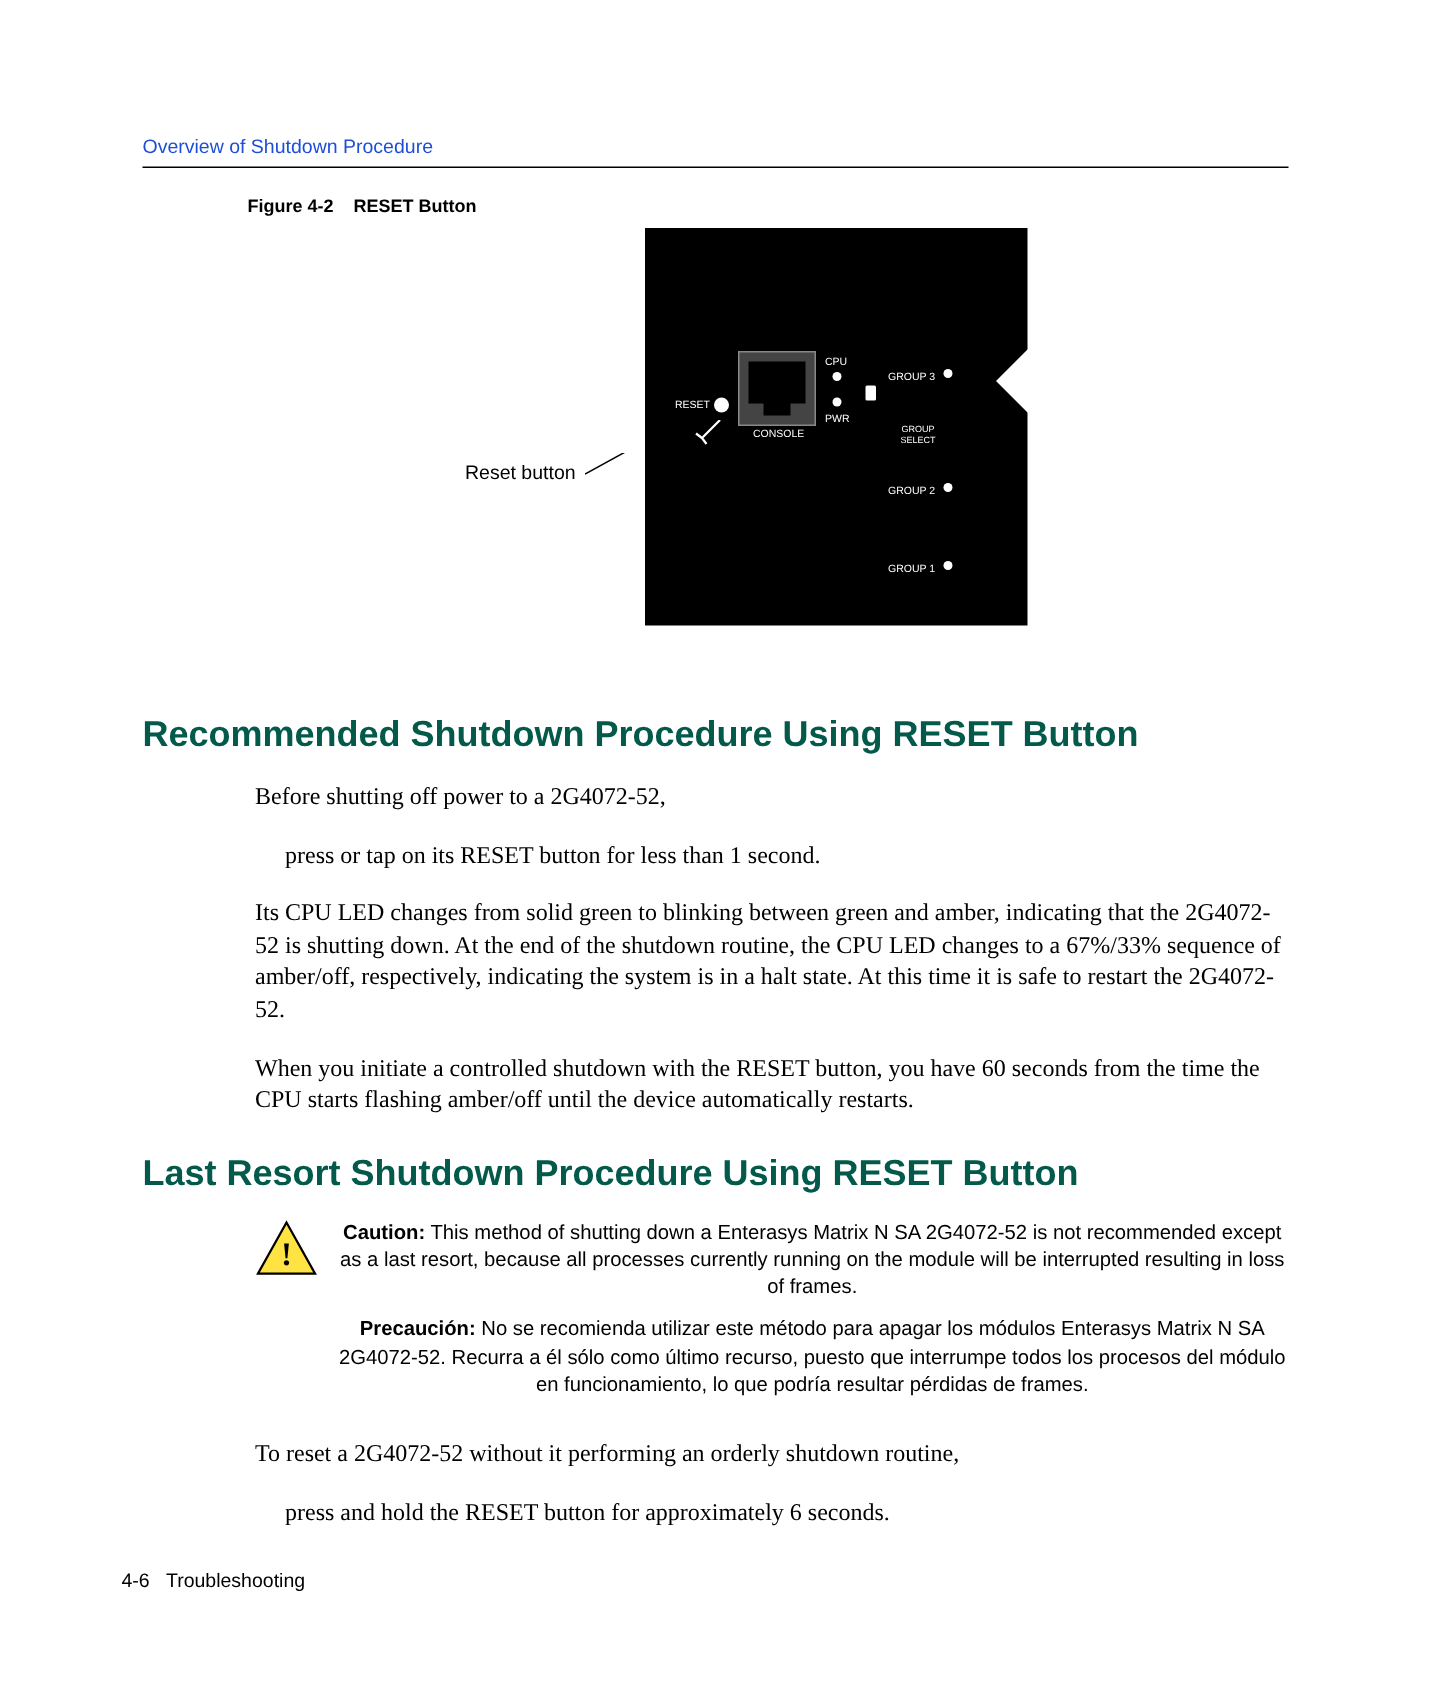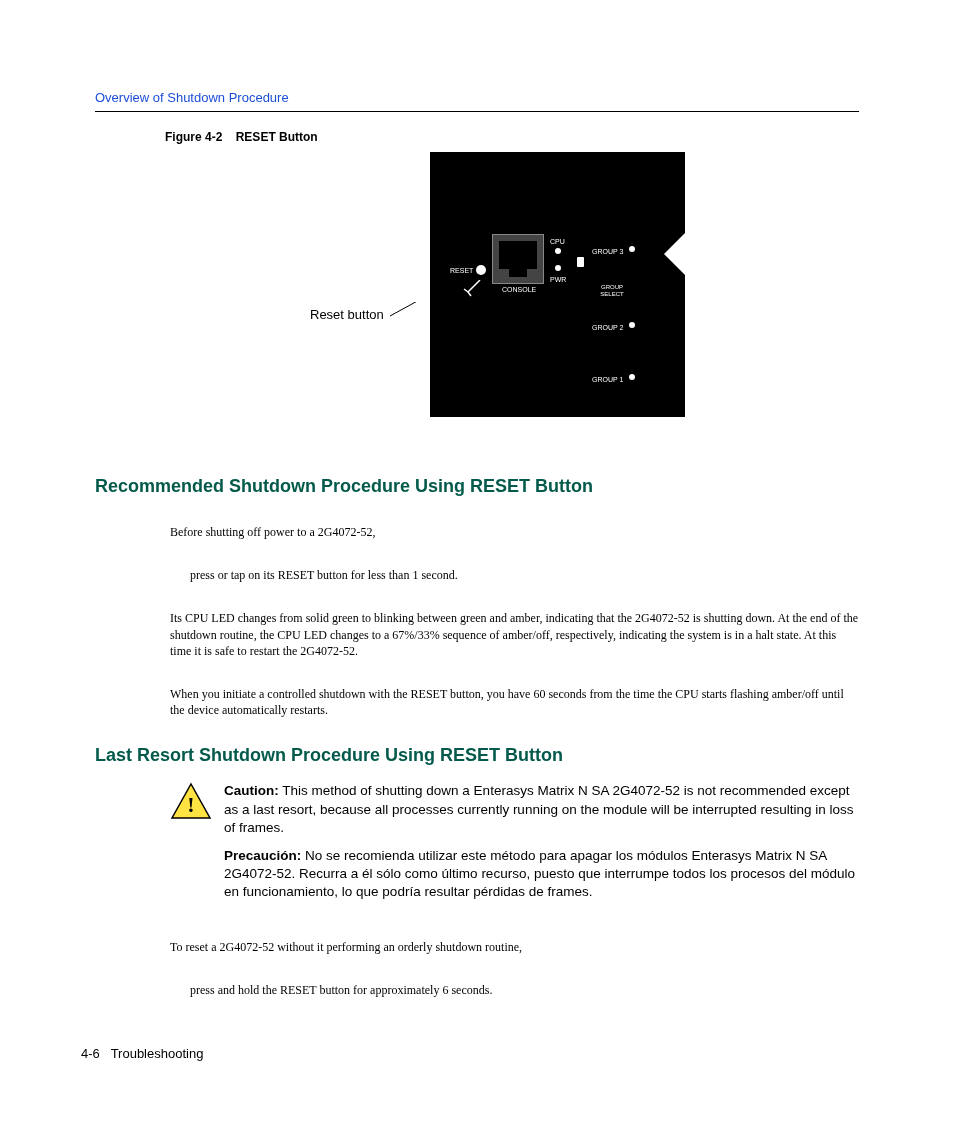--- a/index.html
+++ b/index.html
@@ -129,48 +129,48 @@
     position: absolute;
     left: 30px;
     top: 128px;
     width: 26px;
     height: 18px;
   }
   h2.section {
     font-family: Arial, Helvetica, sans-serif;
     font-weight: bold;
     color: #035a4b;
-    font-size: 18px;
+    font-size: 24px;
     margin: 24px 0 16px 0;
   }
   .body-indent {
     margin-left: 75px;
   }
   p.body {
-    font-size: 12px;
+    font-size: 16px;
     line-height: 1.35;
-    margin: 27px 0;
+    margin: 17px 0;
   }
   p.body .bold { font-weight: normal; }
   .caution-block {
     display: flex;
     align-items: flex-start;
     margin: 10px 0 14px 75px;
     gap: 12px;
   }
   .caution-icon {
     flex: 0 0 42px;
     height: 40px;
   }
   .caution-text {
     font-family: Arial, Helvetica, sans-serif;
     font-size: 13.5px;
     line-height: 1.35;
   }
-  .caution-text p { margin: 0 0 10px 0; }
+  .caution-text p { margin: 0 0 10px 0; text-align: center; }
   .caution-text .cb { font-weight: bold; }
   .footer {
     position: absolute;
     left: 81px;
     bottom: 62px;
     font-family: Arial, Helvetica, sans-serif;
     font-size: 13px;
   }
 </style>
 </head>

